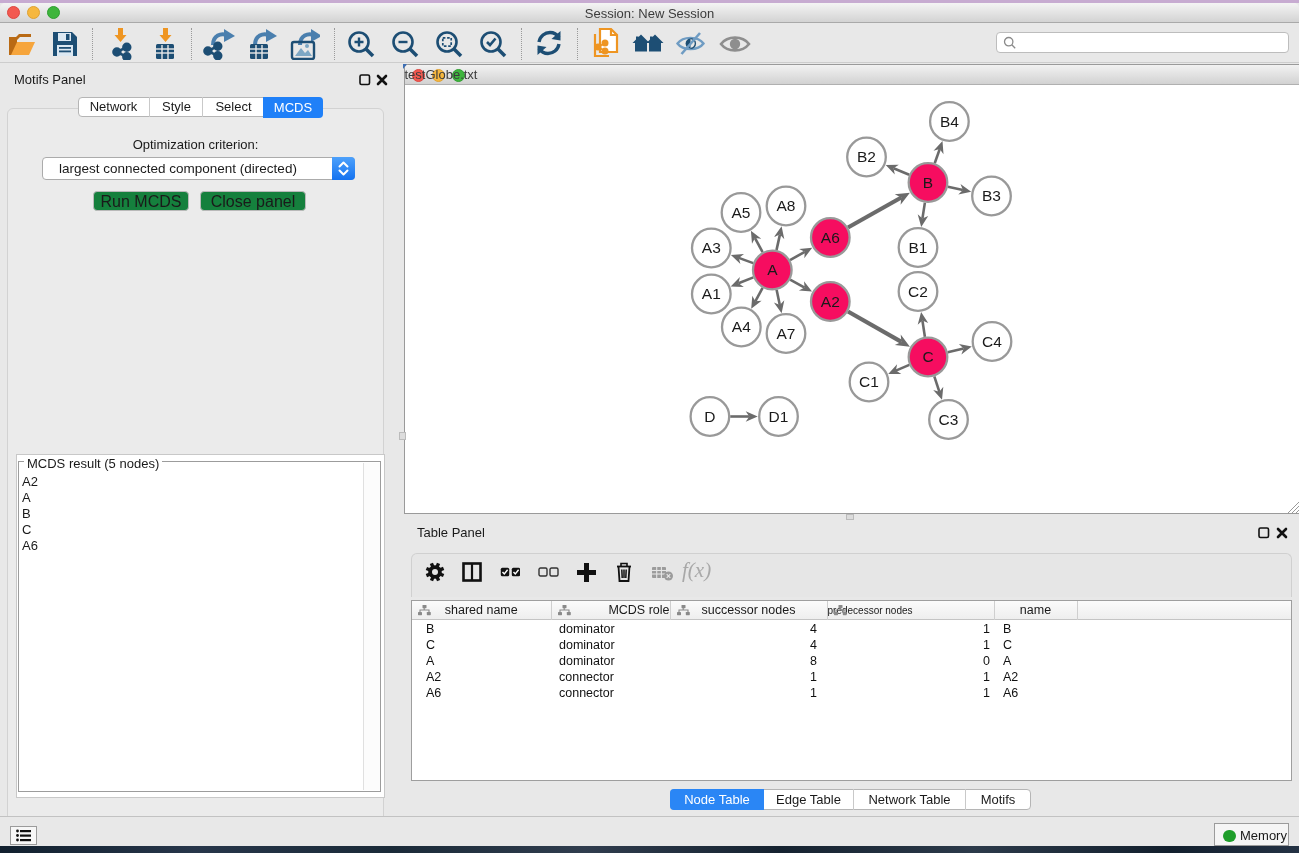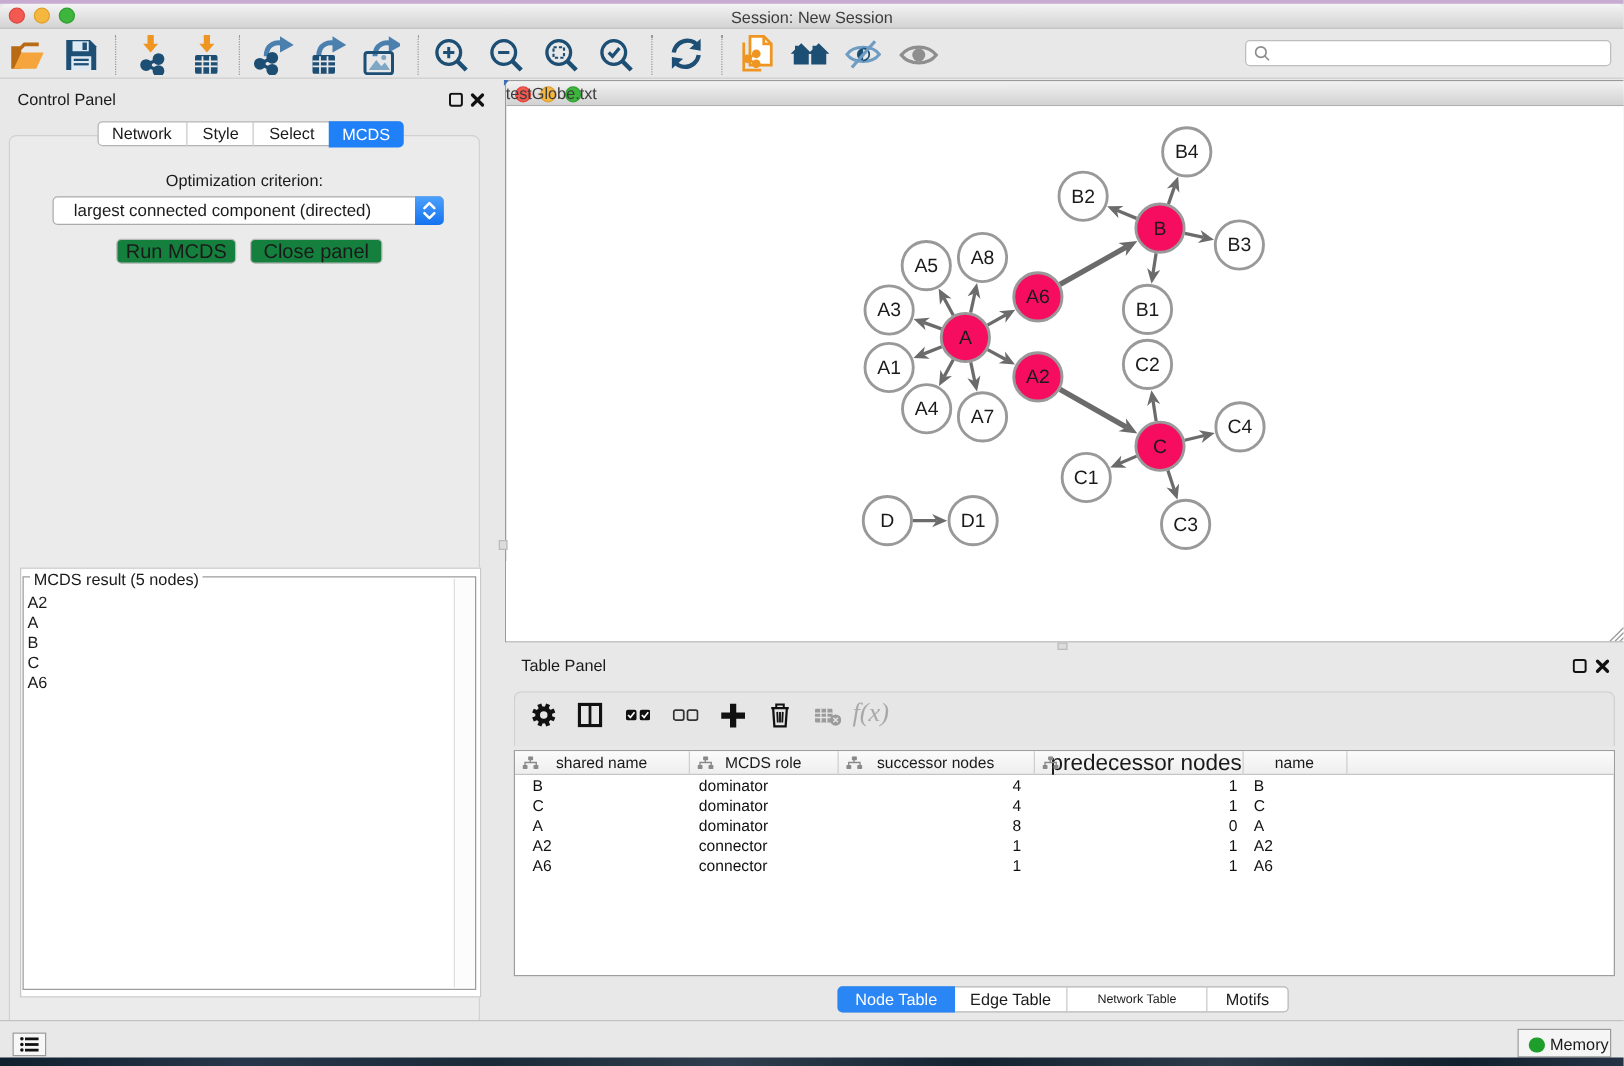--- a/index.html
+++ b/index.html
@@ -161,21 +161,21 @@
   </div>
 
 <div class="abs" style="left:996px;top:32px;width:293px;height:21px;background:#fff;border:1px solid #bdbdbd;border-radius:4px">
 <svg width="14" height="14" viewBox="0 0 14 14" style="position:absolute;left:6px;top:3px">
       <circle cx="5.7" cy="5.7" r="4.2" fill="none" stroke="#8a8a8a" stroke-width="1.3"></circle>
       <line x1="8.8" y1="8.8" x2="12.2" y2="12.2" stroke="#8a8a8a" stroke-width="1.3"></line>
     </svg>
 </div>
 
 <div class="abs" style="left:0;top:64px;width:391px;height:752px;background:#e8e8e8">
-  <div class="abs" style="left:14px;top:8px;font-size:13px;color:#1a1a1a">Control Panel</div>
+  <div class="abs" style="left:14px;top:8px;font-size:13px;color:#1a1a1a">Motifs Panel</div>
   <svg class="ic" style="left:359px;top:10px" width="12" height="12" viewBox="0 0 12 12">
       <rect x="1" y="1" width="9.5" height="9.5" fill="none" stroke="#111" stroke-width="1.6" rx="1.5"></rect>
     </svg>
   <svg class="ic" style="left:376px;top:10px" width="12" height="12" viewBox="0 0 12 12">
       <path d="M2 2 L10 10 M10 2 L2 10" stroke="#111" stroke-width="2.6" stroke-linecap="round"></path>
     </svg>
 
   <div class="abs" style="left:7px;top:44px;width:377px;height:743px;background:#ebebeb;border:1px solid #d2d2d2;border-radius:6px"></div>
 
   <div class="abs" style="left:78px;top:33px;width:244px;height:20px;background:#fff;border:1px solid #b5b5b5;border-radius:4px"></div>
@@ -386,37 +386,37 @@
   <div class="abs" style="left:7px;top:79.5px;width:881px;height:181px;background:#fff;border:1px solid #9e9e9e">
     <div id="thead" class="abs" style="left:0;top:0;width:879px;height:19px;background:linear-gradient(#fbfbfb,#eee);border-bottom:1px solid #c4c4c4">
         <div class="abs" style="left:0px;top:0;width:139.5px;height:19px;border-right:1px solid #cfcfcf;font-size:12.5px;color:#1a1a1a;line-height:19px;text-align:center"><svg width="13" height="11" viewBox="0 0 13 11" style="position:absolute;left:6px;top:4px">
             <g fill="#8a8a8a">
               <rect x="4.5" y="0" width="4" height="3.2" rx="0.6"></rect>
               <rect x="0" y="7" width="4" height="3.2" rx="0.6"></rect>
               <rect x="8.8" y="7" width="4" height="3.2" rx="0.6"></rect>
               <path d="M6.2 3 V5 M2 7 V5 H11 V7" stroke="#8a8a8a" stroke-width="1.1" fill="none"></path>
             </g>
           </svg>shared name</div>
-        <div class="abs" style="left:139.5px;top:0;width:119.0px;height:19px;border-right:1px solid #cfcfcf;font-size:12.5px;color:#1a1a1a;line-height:19px;text-align:center"><svg width="13" height="11" viewBox="0 0 13 11" style="position:absolute;left:6px;top:4px">
+        <div class="abs" style="left:139.5px;top:0;width:119.0px;height:19px;border-right:1px solid #cfcfcf;font-size:12.5px;color:#1a1a1a;line-height:19px;text-align:right"><svg width="13" height="11" viewBox="0 0 13 11" style="position:absolute;left:6px;top:4px">
             <g fill="#8a8a8a">
               <rect x="4.5" y="0" width="4" height="3.2" rx="0.6"></rect>
               <rect x="0" y="7" width="4" height="3.2" rx="0.6"></rect>
               <rect x="8.8" y="7" width="4" height="3.2" rx="0.6"></rect>
               <path d="M6.2 3 V5 M2 7 V5 H11 V7" stroke="#8a8a8a" stroke-width="1.1" fill="none"></path>
             </g>
           </svg>MCDS role</div>
         <div class="abs" style="left:258.5px;top:0;width:157.0px;height:19px;border-right:1px solid #cfcfcf;font-size:12.5px;color:#1a1a1a;line-height:19px;text-align:center"><svg width="13" height="11" viewBox="0 0 13 11" style="position:absolute;left:6px;top:4px">
             <g fill="#8a8a8a">
               <rect x="4.5" y="0" width="4" height="3.2" rx="0.6"></rect>
               <rect x="0" y="7" width="4" height="3.2" rx="0.6"></rect>
               <rect x="8.8" y="7" width="4" height="3.2" rx="0.6"></rect>
               <path d="M6.2 3 V5 M2 7 V5 H11 V7" stroke="#8a8a8a" stroke-width="1.1" fill="none"></path>
             </g>
           </svg>successor nodes</div>
-        <div class="abs" style="left:415.5px;top:0;width:167.0px;height:19px;border-right:1px solid #cfcfcf;font-size:18px;color:#1a1a1a;line-height:19px;text-align:right"><svg width="13" height="11" viewBox="0 0 13 11" style="position:absolute;left:6px;top:4px">
+        <div class="abs" style="left:415.5px;top:0;width:167.0px;height:19px;border-right:1px solid #cfcfcf;font-size:10px;color:#1a1a1a;line-height:19px;text-align:left"><svg width="13" height="11" viewBox="0 0 13 11" style="position:absolute;left:6px;top:4px">
             <g fill="#8a8a8a">
               <rect x="4.5" y="0" width="4" height="3.2" rx="0.6"></rect>
               <rect x="0" y="7" width="4" height="3.2" rx="0.6"></rect>
               <rect x="8.8" y="7" width="4" height="3.2" rx="0.6"></rect>
               <path d="M6.2 3 V5 M2 7 V5 H11 V7" stroke="#8a8a8a" stroke-width="1.1" fill="none"></path>
             </g>
           </svg>predecessor nodes</div>
         <div class="abs" style="left:582.5px;top:0;width:83.0px;height:19px;border-right:1px solid #cfcfcf;font-size:12.5px;color:#1a1a1a;line-height:19px;text-align:center">name</div>
       </div>
     <div id="tbody">
@@ -444,21 +444,21 @@
         <div class="abs" style="left:147px;top:85px;font-size:12.5px;color:#111">connector</div>
         <div class="abs" style="left:258px;top:85px;width:147px;font-size:12.5px;color:#111;text-align:right">1</div>
         <div class="abs" style="left:415px;top:85px;width:163px;font-size:12.5px;color:#111;text-align:right">1</div>
         <div class="abs" style="left:591px;top:85px;font-size:12.5px;color:#111">A6</div>
       </div>
   </div>
 
   <div class="abs" style="left:266px;top:269px;width:361px;height:21px;background:#fff;border:1px solid #b5b5b5;border-radius:4px"></div>
   <div class="abs" style="left:266px;top:269px;width:94px;height:21px;background:#2a86f5;border-radius:4px 0 0 4px;color:#fff;font-size:13px;line-height:21px;text-align:center">Node Table</div>
   <div class="abs" style="left:360px;top:269px;width:90px;height:21px;font-size:13px;color:#1a1a1a;line-height:21px;text-align:center;border-right:1px solid #c9c9c9">Edge Table</div>
-  <div class="abs" style="left:450px;top:269px;width:112px;height:21px;font-size:10px;color:#1a1a1a;line-height:21px;text-align:center;border-right:1px solid #c9c9c9">Network Table</div>
+  <div class="abs" style="left:450px;top:269px;width:112px;height:21px;font-size:13px;color:#1a1a1a;line-height:21px;text-align:center;border-right:1px solid #c9c9c9">Network Table</div>
   <div class="abs" style="left:562px;top:269px;width:64px;height:21px;font-size:13px;color:#1a1a1a;line-height:21px;text-align:center">Motifs</div>
 </div>
 
 <div class="abs" style="left:0;top:816px;width:1299px;height:30px;background:#e8e8e8;border-top:1px solid #c2c2c2">
   <div class="abs" style="left:9.5px;top:8.5px;width:27px;height:19px;background:#f7f7f7;border:1px solid #9b9b9b">
     <svg width="15" height="13" viewBox="0 0 15 13" style="position:absolute;left:5px;top:2px">
         <circle cx="1.5" cy="2" r="1.4" fill="#111"></circle>
         <circle cx="1.5" cy="6.5" r="1.4" fill="#111"></circle>
         <circle cx="1.5" cy="11" r="1.4" fill="#111"></circle>
         <rect x="4" y="1" width="11" height="2.2" fill="#111"></rect>

